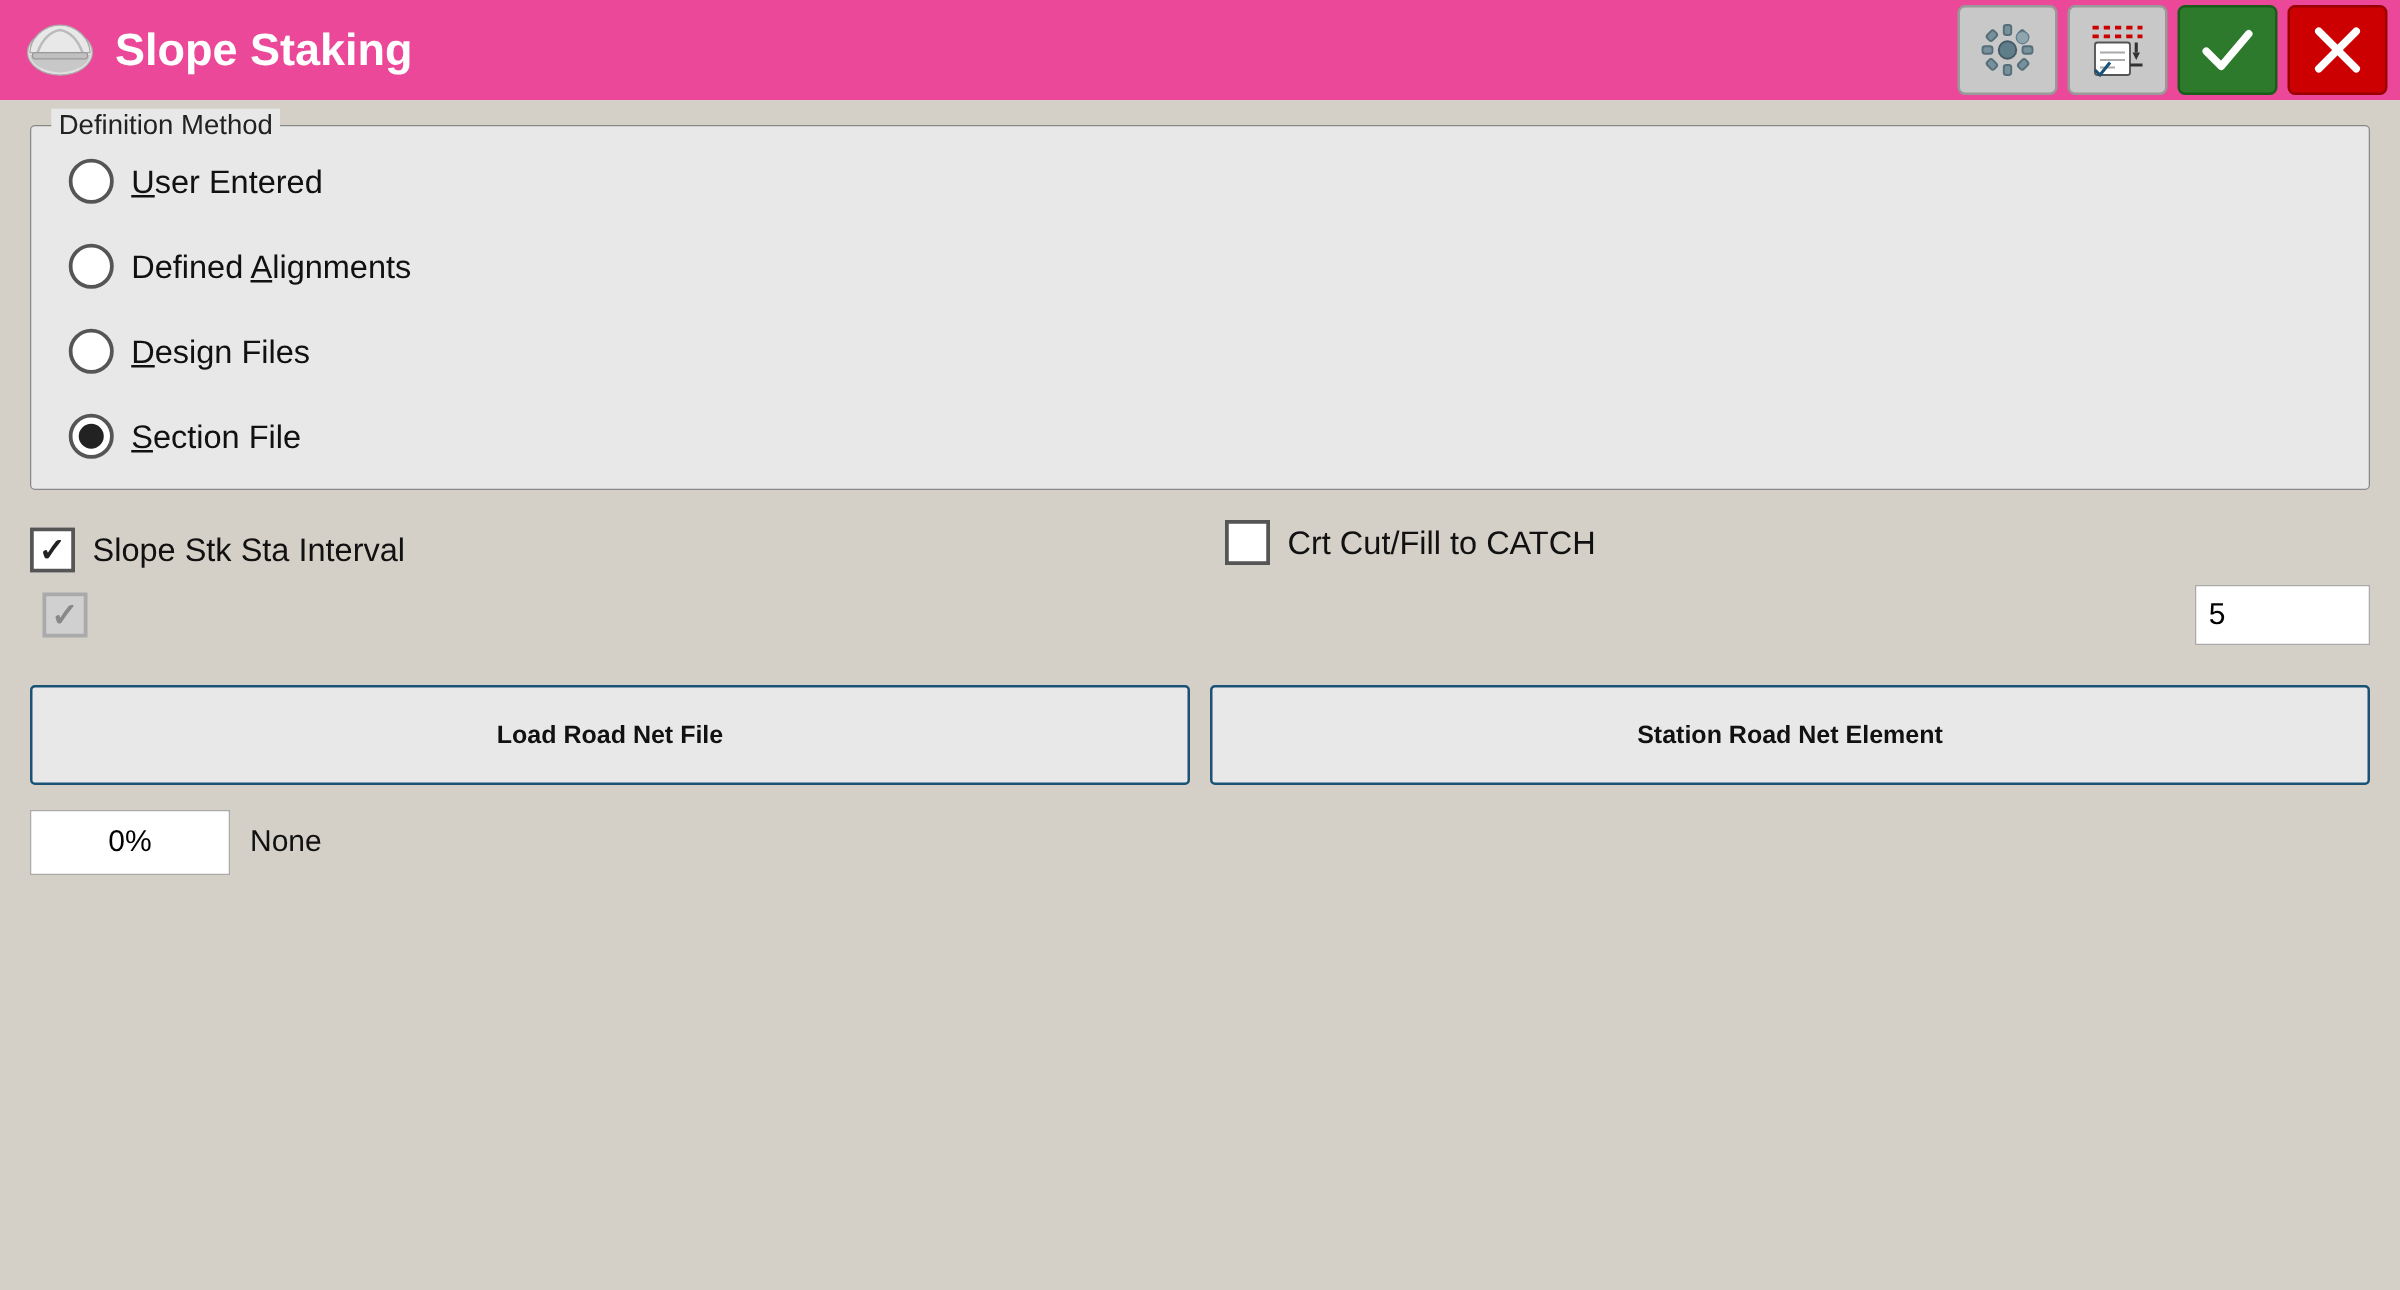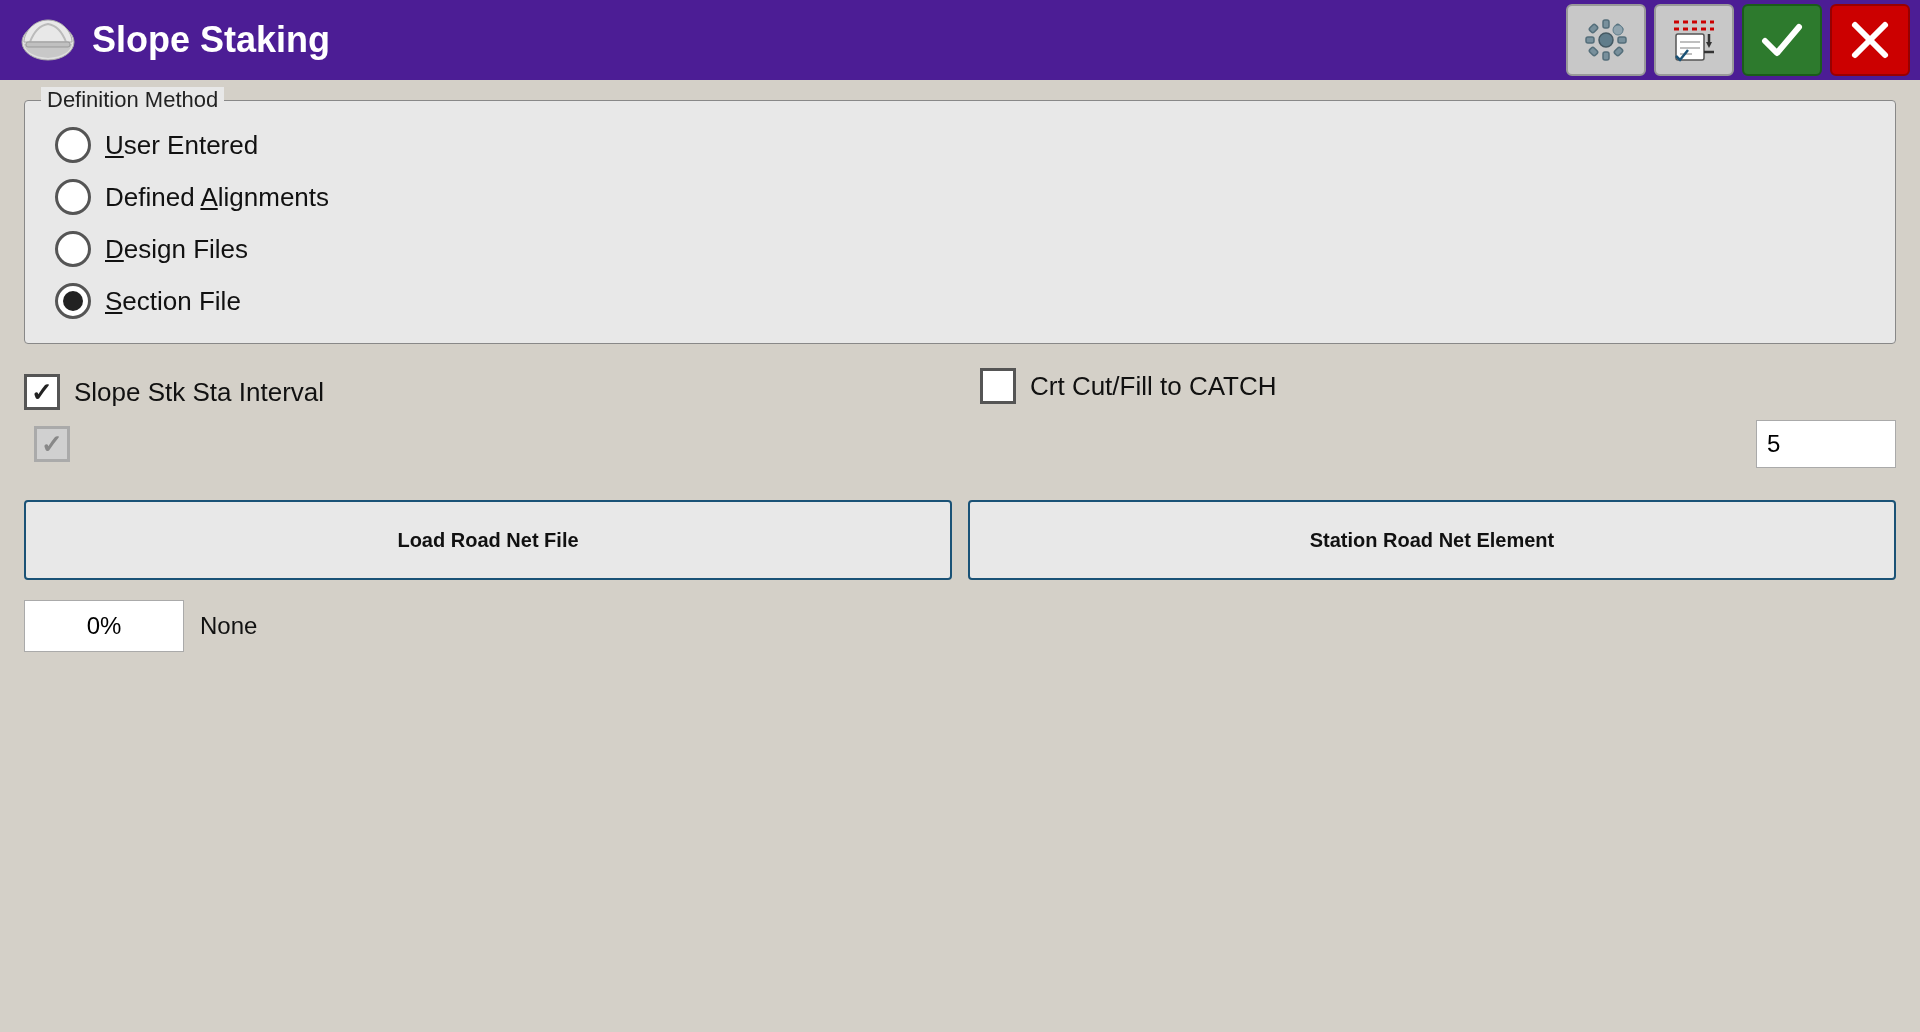--- a/index.html
+++ b/index.html
@@ -7,21 +7,21 @@
     body {
       width: 1920px;
       height: 1032px;
       background: #d4d0c8;
       font-family: Arial, sans-serif;
       overflow: hidden;
     }
 
     
     .title-bar {
-      background: #4c1d95;
+      background: #ec4899;
       height: 80px;
       display: flex;
       align-items: center;
       justify-content: space-between;
       padding: 0 10px 0 20px;
     }
 
     .title-left {
       display: flex;
       align-items: center;
@@ -104,21 +104,21 @@
       left: 16px;
       background: #e8e8e8;
       padding: 0 6px;
       font-size: 22px;
       color: #222;
     }
 
     .radio-options {
       display: flex;
       flex-direction: column;
-      gap: 16px;
+      gap: 32px;
       margin-top: 10px;
     }
 
     .radio-option {
       display: flex;
       align-items: center;
       gap: 14px;
       cursor: pointer;
     }
 

